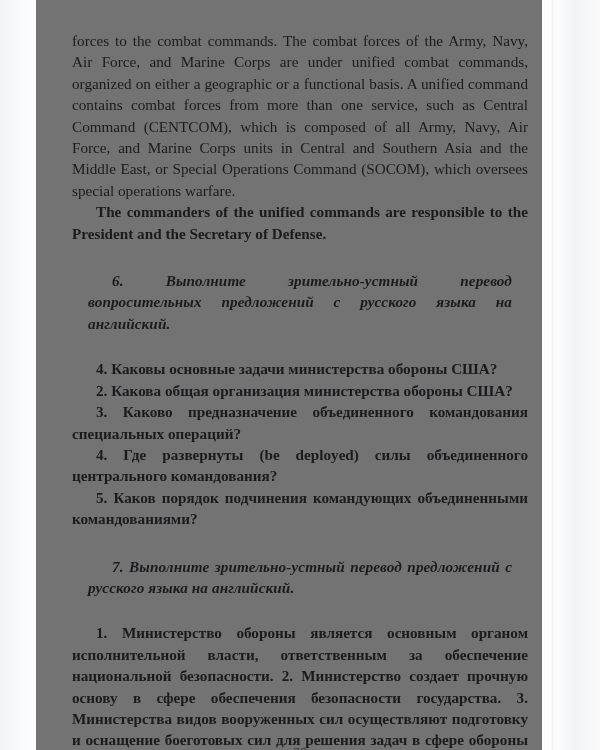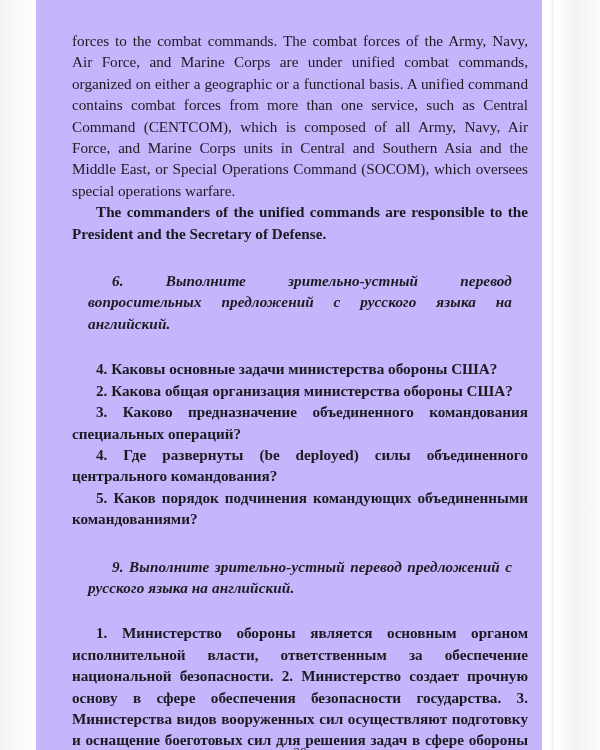--- a/index.html
+++ b/index.html
@@ -4,21 +4,21 @@
 <style>
   html, body {
     margin: 0;
     padding: 0;
     background: #ffffff;
   }
   .page {
     position: relative;
     width: 600px;
     height: 750px;
-    background: #c4b5fd;
+    background: #737373;
     overflow: hidden;
     font-family: "Liberation Serif", "DejaVu Serif", serif;
     color: #1b1b1f;
     -webkit-font-smoothing: antialiased;
   }
   
   .scan-edge-left {
     position: absolute;
     left: 0; top: 0;
     width: 36px; height: 100%;
@@ -106,21 +106,21 @@
     <div class="gap-s"></div>
 
     <p class="body indent">4. Каковы основные задачи министерства обороны США?</p>
     <p class="body indent">2. Какова общая организация министерства обороны США?</p>
     <p class="body indent">3. Каково предназначение объединенного командования специальных операций?</p>
     <p class="body indent">4. Где развернуты (be deployed) силы объединенного центрального командования?</p>
     <p class="body indent">5. Каков порядок подчинения командующих объединенными командованиями?</p>
 
     <div class="gap-m"></div>
 
-    <p class="task">9. Выполните зрительно-устный перевод предложений с русского языка на английский.</p>
+    <p class="task">7. Выполните зрительно-устный перевод предложений с русского языка на английский.</p>
 
     <div class="gap-s"></div>
 
     <p class="body indent">1. Министерство обороны является основным органом исполнительной власти, ответственным за обеспечение национальной безопасности. 2. Министерство создает прочную основу в сфере обеспечения безопасности государства. 3. Министерства видов вооруженных сил осуществляют подготовку и оснащение боеготовых сил для решения задач в сфере обороны (to perform national defense missions). 4. Организация командований осуществляется по географическому или функциональному принципу.</p>
 
     <div class="gap-l"></div>
 
     <p class="task">8. Ознакомьтесь с терминологическим словарем упражнения. Выполните зрительно-устный перевод с английского языка на русский без предварительной подготовки.</p>
 
   </div>

